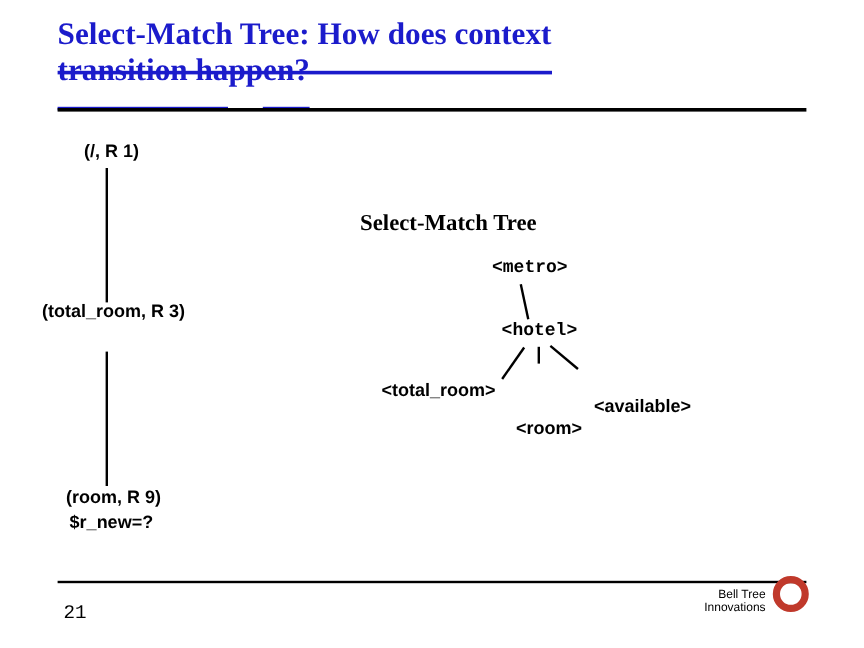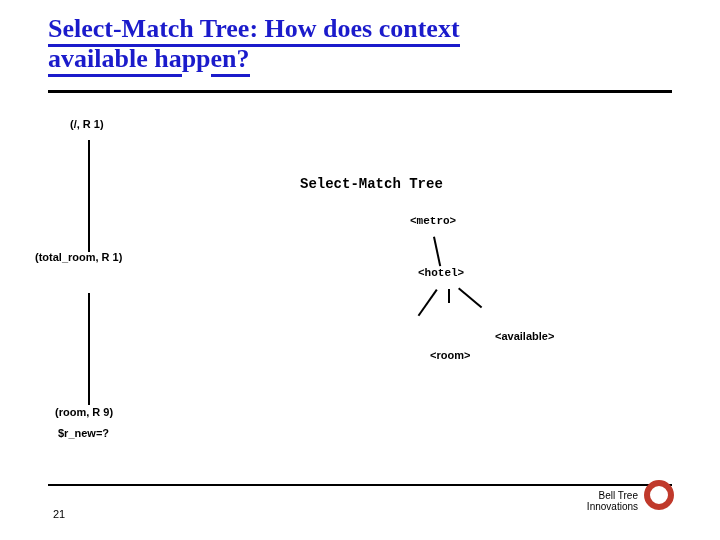--- a/index.html
+++ b/index.html
@@ -24,60 +24,61 @@
     top: 14px;
     width: 600px;
     font-family: "Comic Sans MS", "Comic Sans", cursive;
     font-weight: bold;
     font-size: 26px;
     line-height: 1.15;
     color: #1b1bcb;
   }
   .title .u {
     border-bottom: 3px solid #1b1bcb;
-    padding-bottom: 1px;
+    padding-bottom: 16px;
   }
   .hr-top {
     position: absolute;
     left: 48px;
     top: 90px;
     width: 624px;
     height: 0;
     border-top: 3px solid #000;
   }
   .hr-bot {
     position: absolute;
     left: 48px;
     top: 484px;
     width: 624px;
     height: 0;
     border-top: 2px solid #000;
   }
   .node {
     position: absolute;
     font-family: Arial, Helvetica, sans-serif;
-    font-size: 11px;
+    font-size: 15px;
     font-weight: bold;
     white-space: nowrap;
   }
   .sm-title {
     position: absolute;
-    font-family: Liberation Mono, monospace;
-    font-size: 14px;
+    font-family: Liberation Serif, serif;
+    font-size: 19px;
     font-weight: bold;
   }
   .line {
     position: absolute;
     background: #000;
   }
   .slide-num {
     position: absolute;
     left: 53px;
     bottom: 20px;
-    font-size: 11px;
+    font-size: 16px;
+    font-family: Liberation Mono, monospace;
   }
   .lucent {
     position: absolute;
     right: 40px;
     bottom: 12px;
     text-align: right;
     font-size: 10px;
     line-height: 1.1;
   }
   .lucent .brand {
@@ -100,48 +101,49 @@
     bottom: 16px;
     text-align: right;
   }
 </style>
 </head>
 <body>
 <div class="slide">
 
   <div class="title">
     <span class="u">Select-Match Tree: How does context</span><br>
-    <span class="u">available ha</span><span>pp</span><span class="u">en?</span>
+    <span class="u">transition ha</span><span>pp</span><span class="u">en?</span>
   </div>
 
   <div class="hr-top"></div>
 
   <div class="node" style="left:70px; top:118px;">(/, R 1)</div>
   <div class="line" style="left:88px; top:140px; width:2px; height:112px;"></div>
 
-  <div class="node" style="left:35px; top:251px;">(total_room, R 1)</div>
+  <div class="node" style="left:35px; top:251px;">(total_room, R 3)</div>
   <div class="line" style="left:88px; top:293px; width:2px; height:112px;"></div>
 
   <div class="node" style="left:55px; top:406px;">(room, R 9)</div>
   <div class="node" style="left:58px; top:427px;">$r_new=?</div>
 
   <div class="sm-title" style="left:300px; top:176px;">Select-Match Tree</div>
 
   <div class="node" style="left:410px; top:215px;font-family:Liberation Mono, monospace;">&lt;metro&gt;</div>
 
   <div style="position:absolute; left:433px; top:237px; width:2px; height:30px; background:#000; transform-origin:top left; transform:rotate(-12deg);"></div>
 
   <div class="node" style="left:418px; top:267px;font-family:Liberation Mono, monospace;">&lt;hotel&gt;</div>
 
   <div style="position:absolute; left:436px; top:289px; width:2px; height:32px; background:#000; transform-origin:top left; transform:rotate(35deg);"></div>
 
   <div style="position:absolute; left:458px; top:289px; width:2px; height:30px; background:#000; transform-origin:top left; transform:rotate(-50deg);"></div>
 
   <div style="position:absolute; left:448px; top:289px; width:2px; height:14px; background:#000;"></div>
 
+  <div class="node" style="left:318px; top:317px;">&lt;total_room&gt;</div>
   <div class="node" style="left:495px; top:330px;">&lt;available&gt;</div>
 
   <div class="node" style="left:430px; top:349px;">&lt;room&gt;</div>
 
   <div class="hr-bot"></div>
 
   <div class="slide-num">21</div>
 
   <div class="lucent">
     <div class="logo-text">

